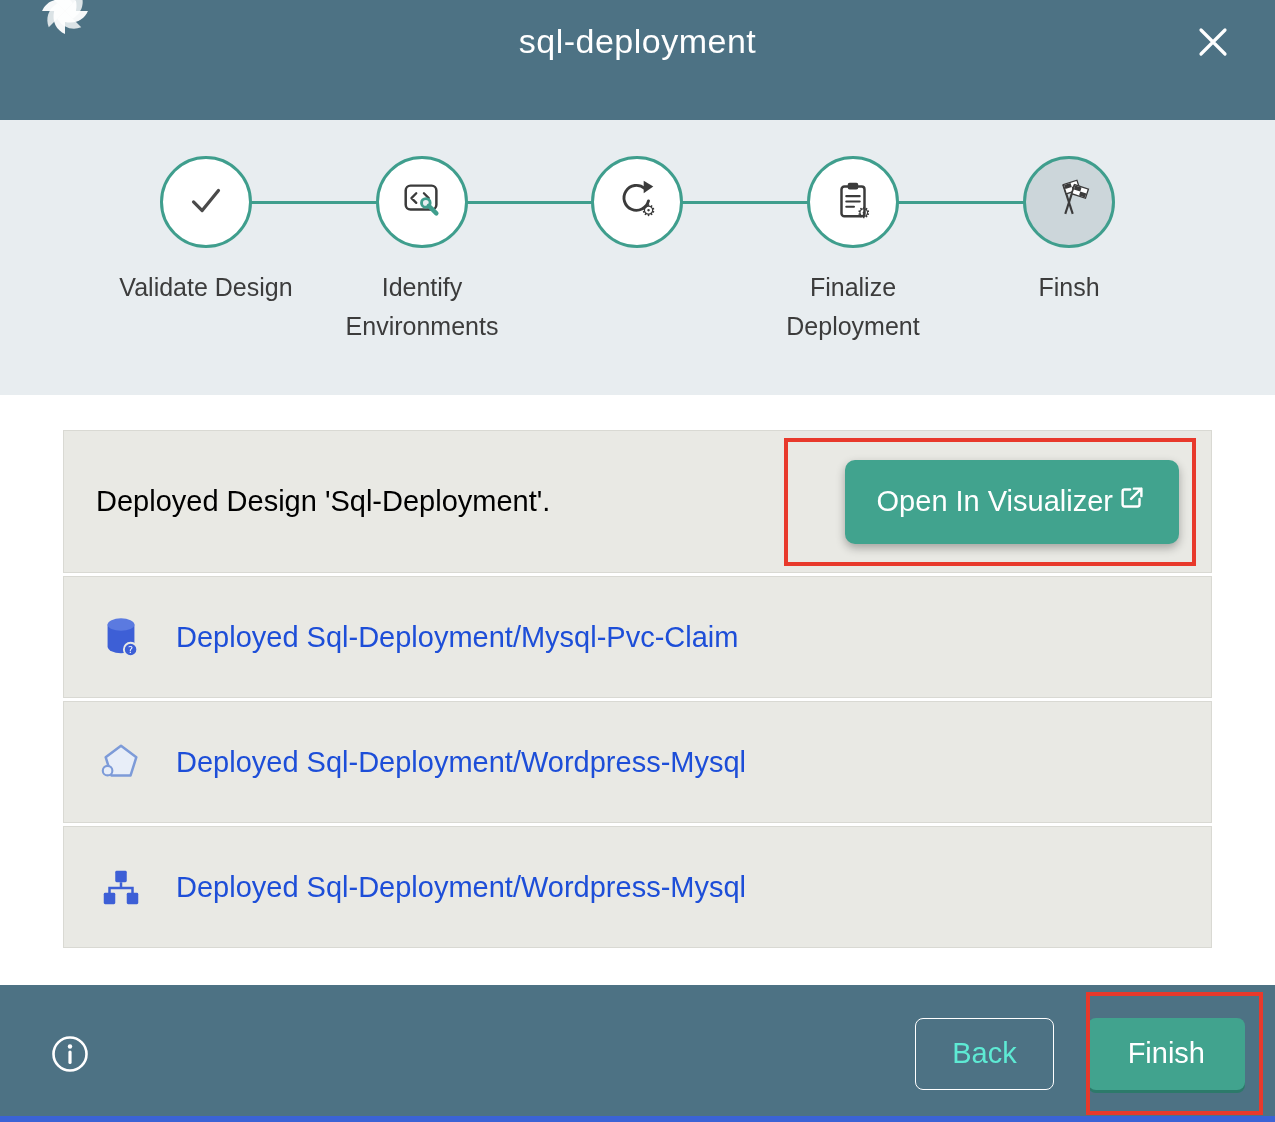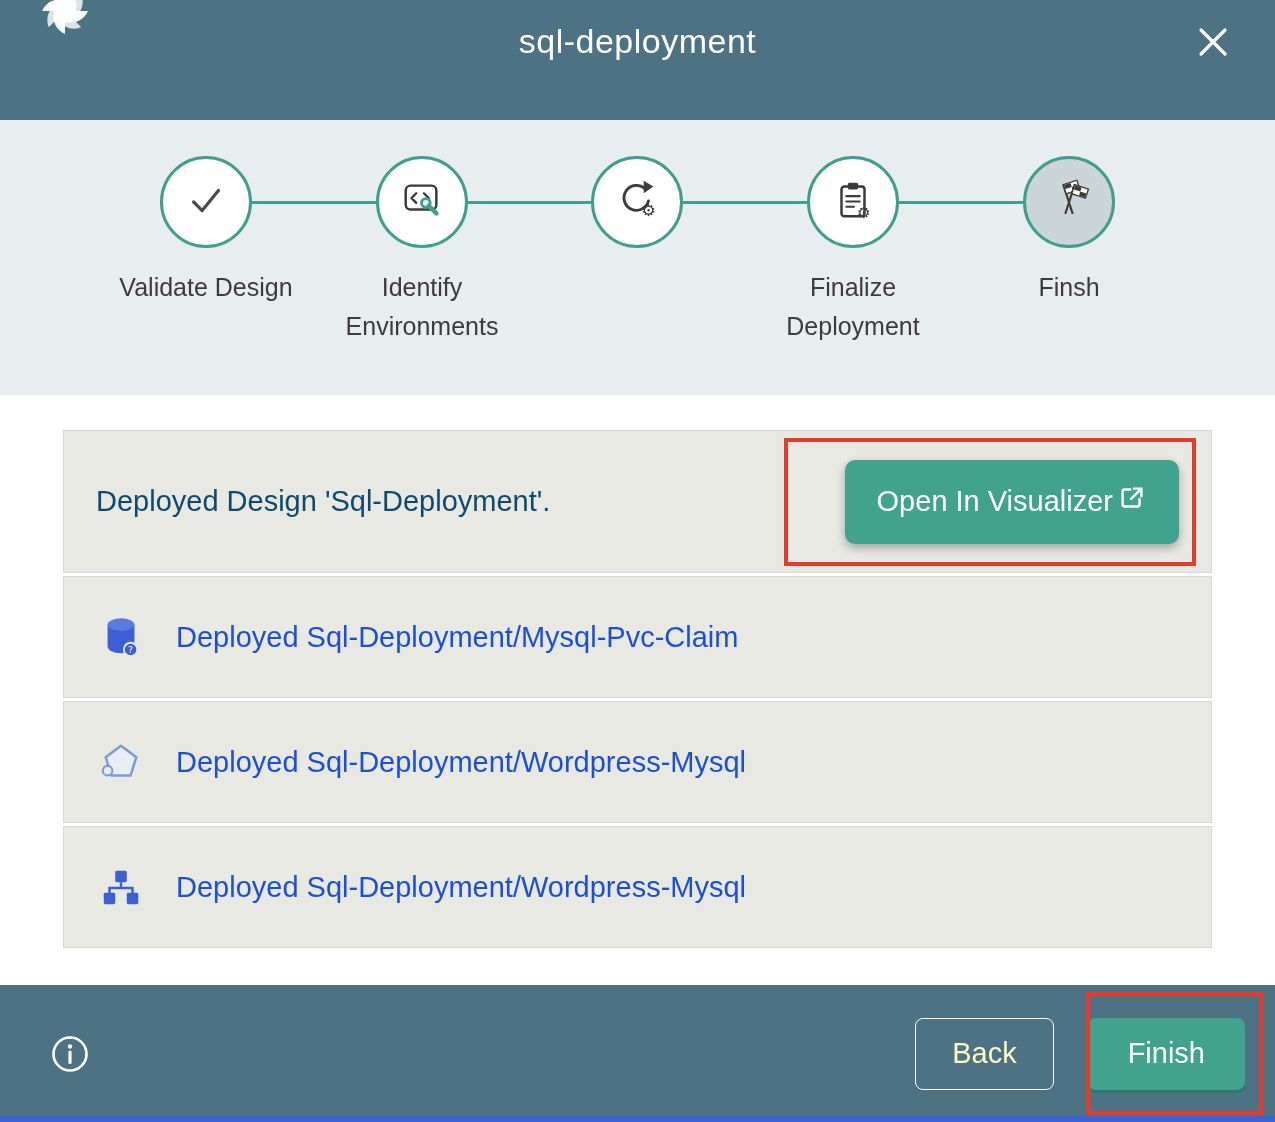--- a/index.html
+++ b/index.html
@@ -18,32 +18,32 @@
   .step { position:absolute; top:36px; width:220px; text-align:center; }
   .step-circle { width:92px; height:92px; border-radius:50%; background:#ffffff; border:3px solid #3f9e8d; margin:0 auto; display:flex; align-items:center; justify-content:center; position:relative; z-index:1; }
   .step.done-bg .step-circle { background:#ccd6da; }
   .step-label { width:175px; margin:20px auto 0; font-size:25px; color:#3c3c3c; line-height:1.55; }
 
   
   .main { padding-top:35px; }
   .rows { width:1149px; margin:0 auto; }
   .row { background:#e9e9e4; border:1px solid #d9d9d3; margin-bottom:3px; }
   .row-message { height:143px; display:flex; align-items:center; justify-content:space-between; padding:0 32px; }
-  .message-text { font-size:29px; color:#0c4a6e; }
+  .message-text { font-size:29px; color:#000000; }
   .viz-btn { background:#41a38e; color:#ffffff; font-size:29px; border:none; border-radius:10px; height:84px; padding:16px 32px; display:flex; align-items:center; gap:4px; box-shadow:0 4px 10px rgba(0,0,0,0.3); cursor:pointer; font-family:"Liberation Sans", sans-serif; }
   .result-row { height:122px; display:flex; align-items:center; padding:0 34px; gap:32px; }
   .result-text { font-size:29px; color:#1d4ed8; }
   .row-icon { width:46px; height:46px; flex:0 0 46px; }
 
   
   .footer { position:absolute; left:0; bottom:0; width:100%; height:137px; background:#4d7284; display:flex; align-items:center; }
   .footer-edge { position:absolute; left:0; bottom:0; width:100%; height:6px; background:#3b63d6; }
   .info-btn { margin-left:50px; width:40px; height:40px; cursor:pointer; }
   .footer-actions { margin-left:auto; margin-right:30px; display:flex; align-items:center; gap:34px; }
-  .back-btn { background:transparent; border:1.5px solid #ffffff; color:#fef9c3; font-size:29px; border-radius:8px; height:72px; padding:0 36px; cursor:pointer; font-family:"Liberation Sans", sans-serif; }
+  .back-btn { background:transparent; border:1.5px solid #ffffff; color:#5eead4; font-size:29px; border-radius:8px; height:72px; padding:0 36px; cursor:pointer; font-family:"Liberation Sans", sans-serif; }
   .finish-btn { background:#41a38e; border:none; color:#ffffff; font-size:29px; border-radius:8px; height:72px; padding:16px 40px; cursor:pointer; box-shadow:0 3px 0 #2c7a6a; font-family:"Liberation Sans", sans-serif; }
 
   
   .annot { position:absolute; border:4px solid #e8392b; pointer-events:none; z-index:9; }
   .annot-viz { left:784px; top:438px; width:412px; height:128px; }
   .annot-finish { left:1086px; top:992px; width:177px; height:123px; }
 </style>
 </head>
 <body>
 

